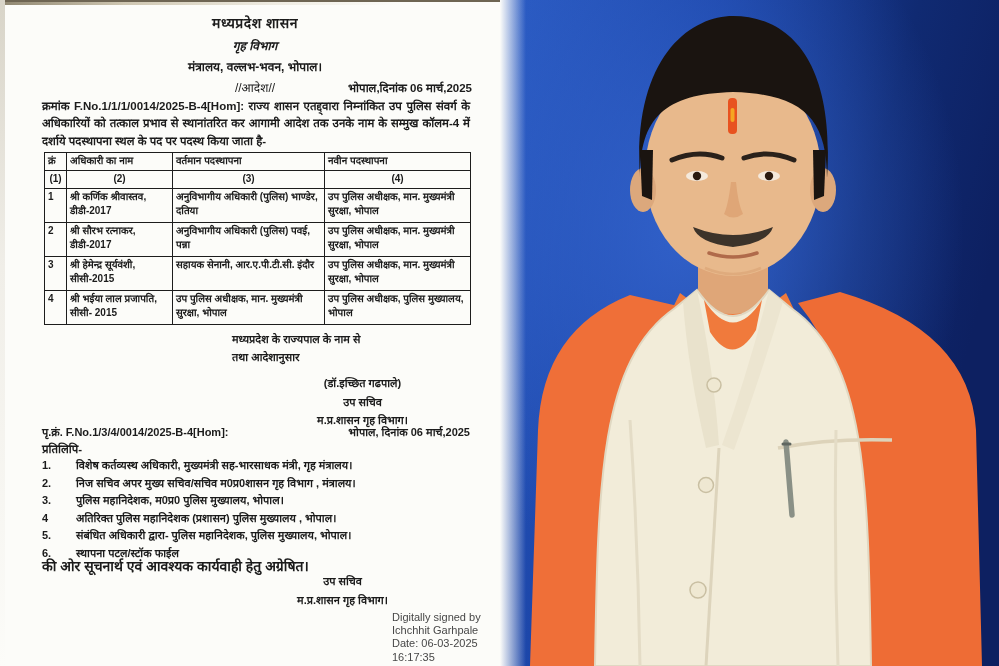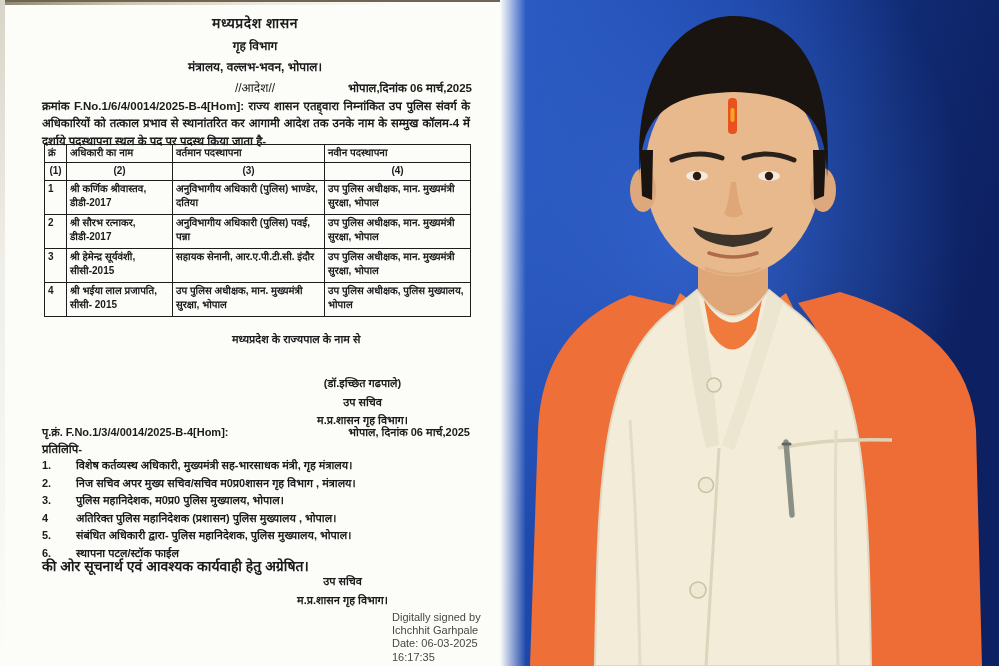--- a/index.html
+++ b/index.html
@@ -10,28 +10,28 @@
   }
   
   .doc{position:absolute;left:0;top:0;width:500px;height:666px;background:#fcfcf9;}
   .doc-topstrip{position:absolute;left:0;top:0;width:500px;height:5px;
     background:linear-gradient(90deg,#8f8670 0%,#cfc7b2 25%,#efece2 55%,#fcfcf9 80%);
     border-top:2px solid #6e6553;}
   .doc-leftstrip{position:absolute;left:0;top:0;width:5px;height:666px;
     background:linear-gradient(180deg,#d8d4c8,#f0eee8 40%,#fcfcf9);}
   .doc-header{position:absolute;top:13px;left:40px;width:430px;text-align:center;font-weight:700;}
   .doc-header .h1{font-size:14px;letter-spacing:.5px;}
-  .doc-header .h2{font-size:12px;margin-top:5px;}
+  .doc-header .h2{font-size:12px;margin-top:5px;font-style:italic;}
   .doc-header .h3{font-size:12px;margin-top:4px;font-weight:600;}
   .doc-header .h4{font-size:12px;margin-top:4px;font-weight:400;}
   .dateline{position:absolute;top:80px;right:28px;font-size:11.5px;font-weight:700;}
   .order-para{position:absolute;top:98px;left:42px;width:428px;font-size:11.5px;
     line-height:1.5;text-align:justify;font-weight:600;}
   .order-para b{font-weight:800;}
-  table.posting{position:absolute;top:144px;left:44px;width:426px;border-collapse:collapse;
+  table.posting{position:absolute;top:152px;left:44px;width:426px;border-collapse:collapse;
     font-size:10px;font-weight:600;table-layout:fixed;}
   table.posting td,table.posting th{border:1px solid #1d1d1d;padding:1px 3px;
     vertical-align:top;text-align:left;line-height:1.45;font-weight:600;}
   table.posting tr.nums td{text-align:center;height:16px;}
   table.posting tr.head th{height:18px;}
   table.posting tr.data td{height:34px;}
   .by-order{position:absolute;top:330px;right:28px;width:240px;text-align:left;
     font-size:11px;font-weight:700;line-height:1.65;}
   .sig-block{position:absolute;top:374px;left:255px;width:215px;text-align:center;
     font-size:11px;font-weight:700;line-height:1.7;}
@@ -62,21 +62,21 @@
     <div class="doc-header">
       <div class="h1">मध्यप्रदेश शासन</div>
       <div class="h2">गृह विभाग</div>
       <div class="h3">मंत्रालय, वल्लभ-भवन, भोपाल।</div>
       <div class="h4">//आदेश//</div>
     </div>
     <div class="dateline">भोपाल,दिनांक 06 मार्च,2025</div>
 
     <div class="order-para">
       <span>क्रमांक</span>
-      <b>F.No.1/6/4/0014/2025-B-4[Hom]:</b>
+      <b>F.No.1/1/1/0014/2025-B-4[Hom]:</b>
       <span>राज्य शासन एतद्द्वारा निम्नांकित उप पुलिस संवर्ग के अधिकारियों को तत्काल प्रभाव से स्थानांतरित कर आगामी आदेश तक उनके नाम के सम्मुख कॉलम-4 में दर्शाये पदस्थापना स्थल के पद पर पदस्थ किया जाता है-</span>
     </div>
 
     <table class="posting">
       <colgroup>
           <col style="width:22px">
           <col style="width:106px">
           <col style="width:152px">
           <col style="width:146px">
         </colgroup>
@@ -115,20 +115,21 @@
         <td>4</td>
         <td>श्री भईया लाल प्रजापति, सीसी- 2015</td>
         <td>उप पुलिस अधीक्षक, मान. मुख्यमंत्री सुरक्षा, भोपाल</td>
         <td>उप पुलिस अधीक्षक, पुलिस मुख्यालय, भोपाल</td>
       </tr>
     </tbody>
       </table>
 
     <div class="by-order">
       <div>मध्यप्रदेश के राज्यपाल के नाम से</div>
+      <div>तथा आदेशानुसार</div>
     </div>
 
     <div class="sig-block">
       <div>(डॉ.इच्छित गढपाले)</div>
       <div>उप सचिव</div>
       <div>म.प्र.शासन गृह विभाग।</div>
     </div>
 
     <div class="endorse-line">
       <span>पृ.क्रं. F.No.1/3/4/0014/2025-B-4[Hom]:</span>

